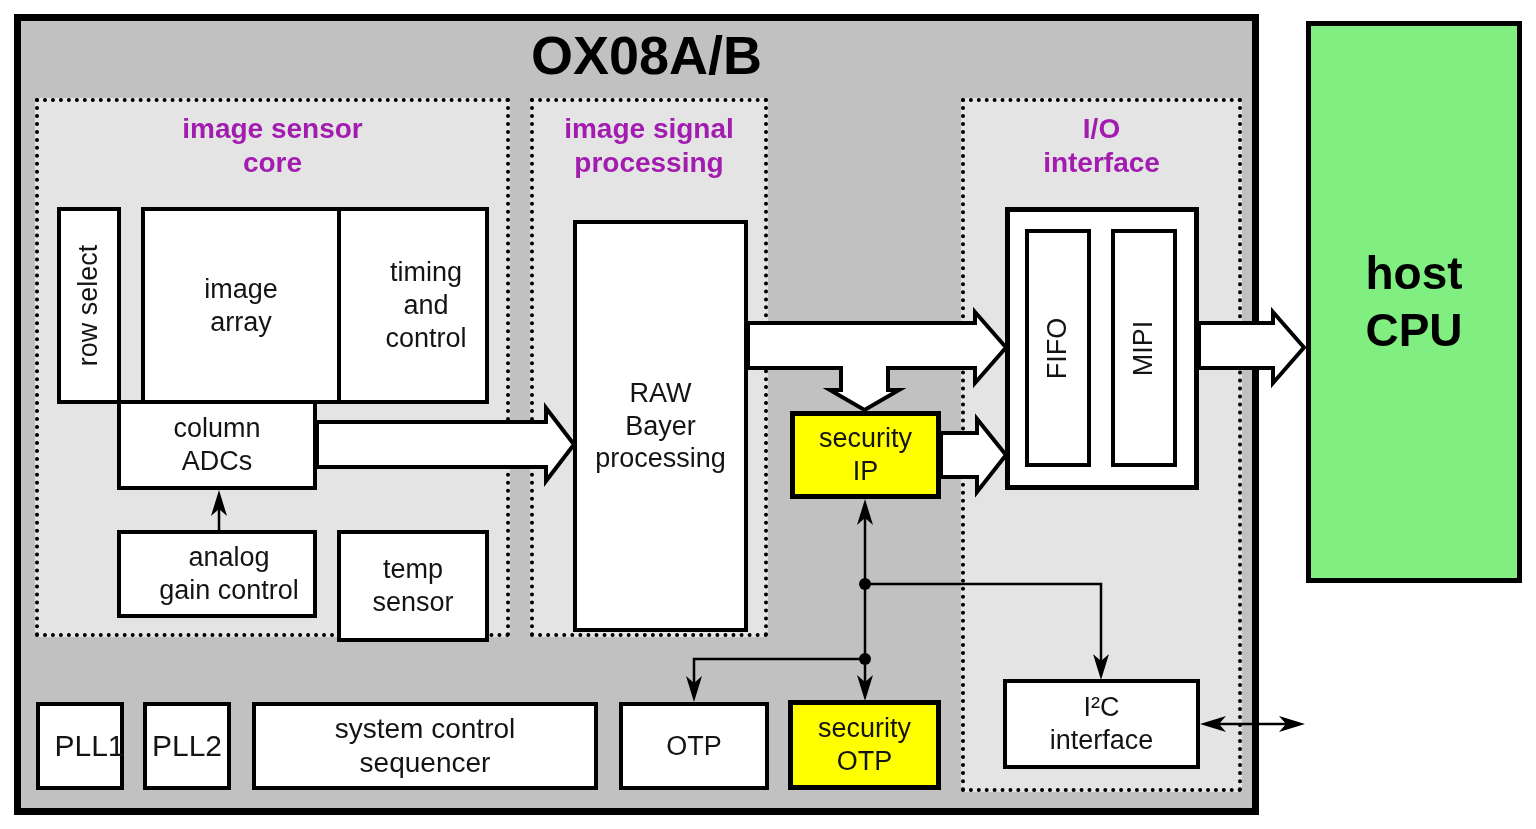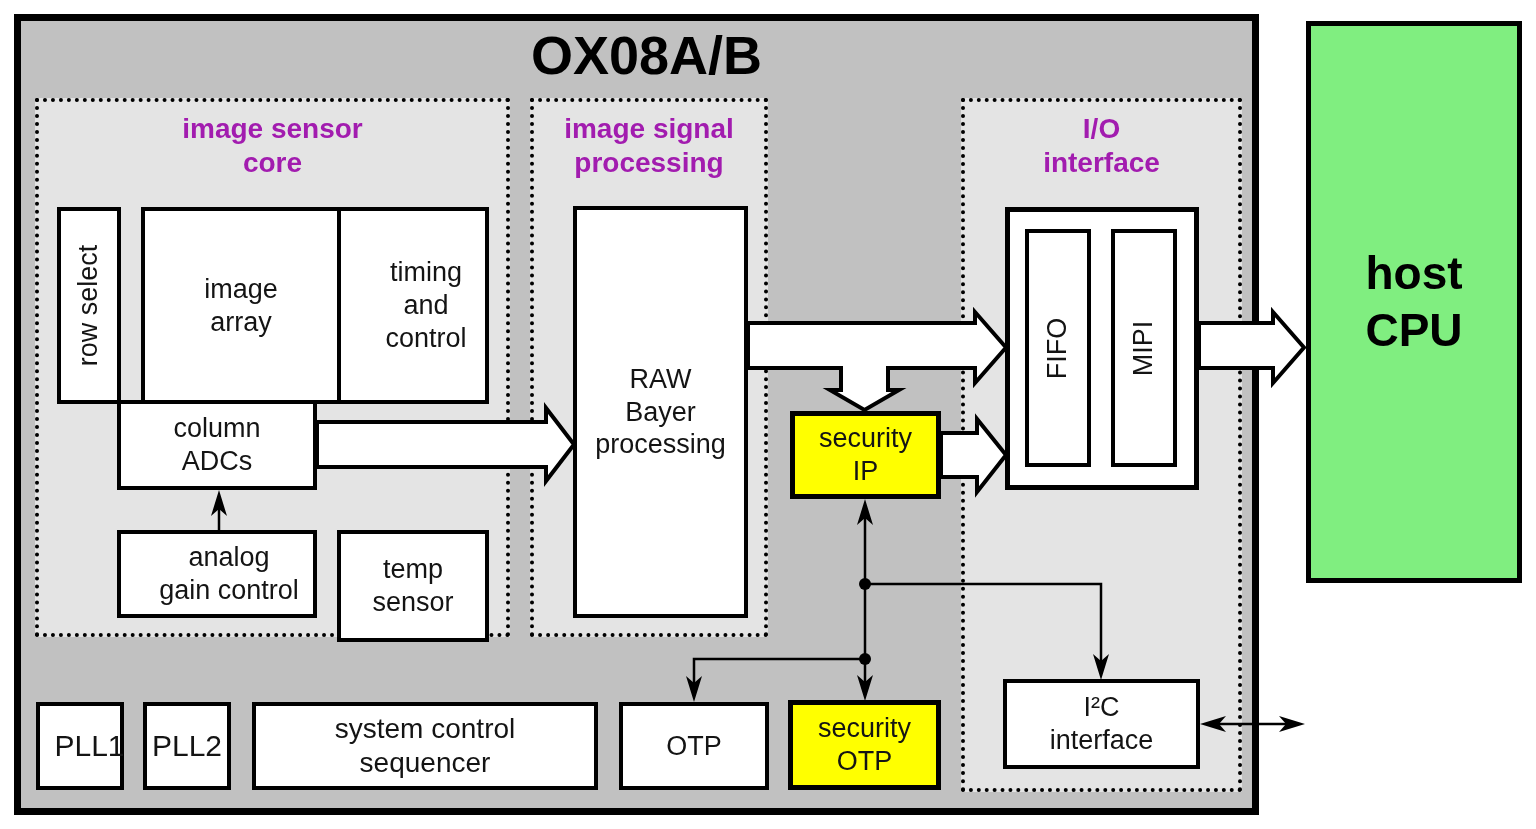--- a/index.html
+++ b/index.html
@@ -74,21 +74,21 @@
   </div>
   <div class="abs block" style="left:117px;top:530px;width:200px;height:88px;padding-left:24px;">
     <div class="lbl">analog
 gain control</div>
   </div>
   <div class="abs block" style="left:337px;top:530px;width:152px;height:112px;">
     <div class="lbl">temp
 sensor</div>
   </div>
 
-  <div class="abs block" style="left:573px;top:206px;width:175px;height:412px;">
+  <div class="abs block" style="left:573px;top:220px;width:175px;height:412px;">
     <div class="lbl">RAW
 Bayer
 processing</div>
   </div>
 
   <div class="abs block thick" style="left:1005px;top:207px;width:194px;height:283px;"></div>
   <div class="abs block vert" style="left:1025px;top:229px;width:66px;height:238px;">
     <div class="lbl">FIFO</div>
   </div>
   <div class="abs block vert" style="left:1111px;top:229px;width:66px;height:238px;">

